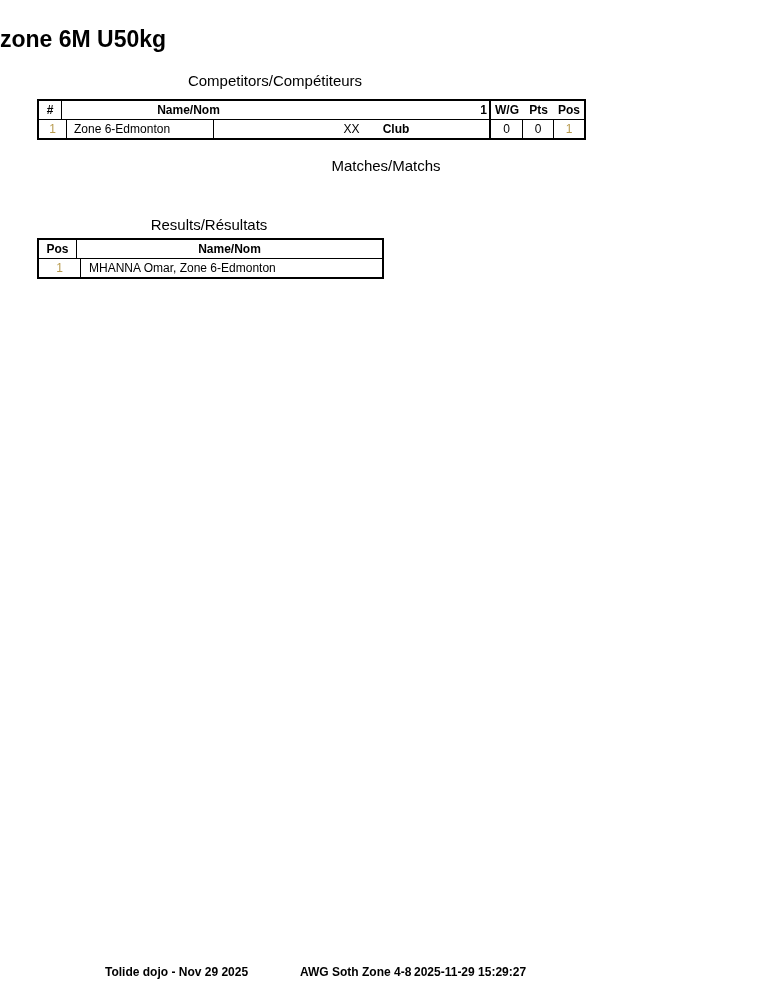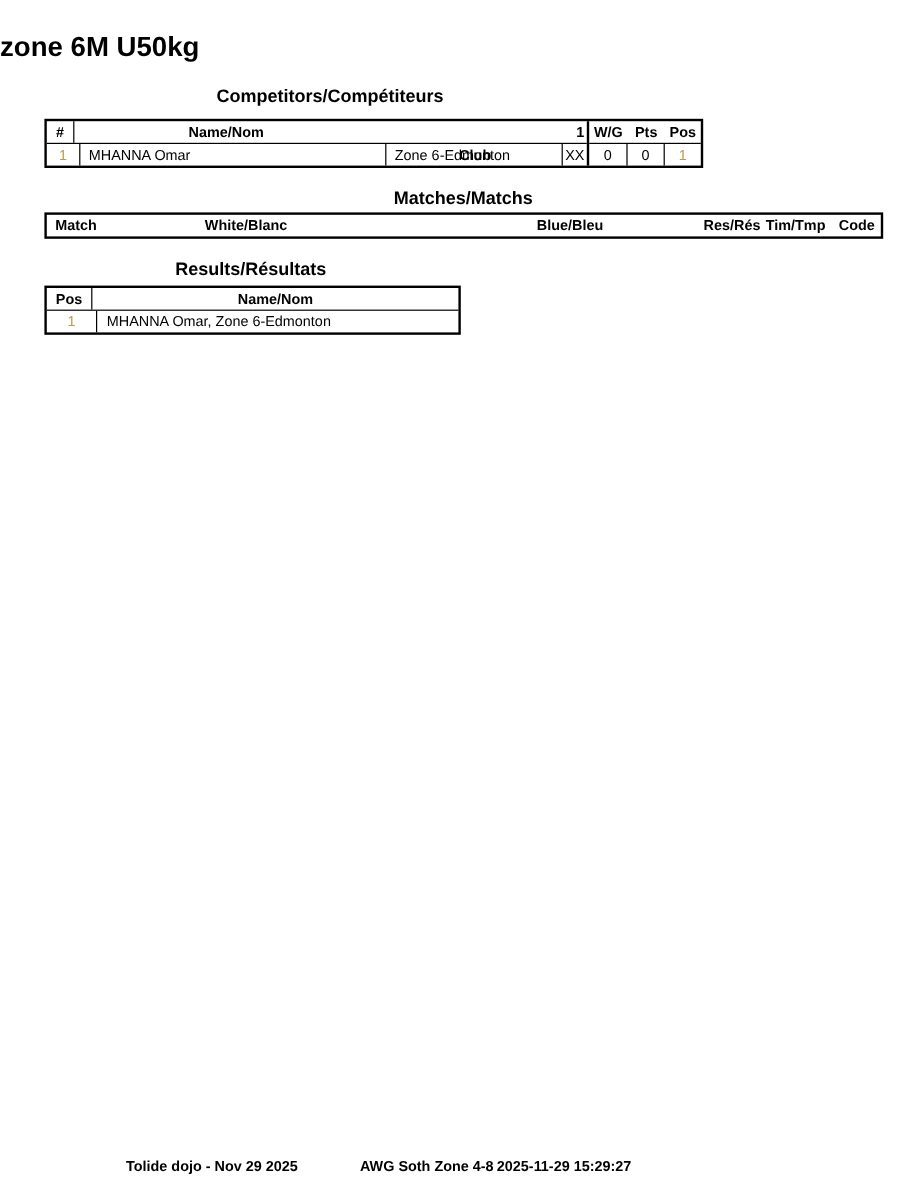--- a/index.html
+++ b/index.html
@@ -5,21 +5,21 @@
   html,body{margin:0;padding:0;background:#fff;}
   .page{
     position:relative;width:765px;height:990px;background:#fff;
     font-family:"Liberation Sans",sans-serif;color:#000;overflow:hidden;
   }
   .doc-title{
     position:absolute;top:26px;left:0;right:0;margin:0;
     text-align:left;font-size:23px;font-weight:bold;
   }
   .sec-title{
-    position:absolute;font-size:15px;font-weight:bold;
+    position:absolute;font-size:15px;font-weight:normal;
     transform:translateX(-50%);white-space:nowrap;
   }
   #t-comp{left:275px;top:72px;}
   #t-match{left:386px;top:157px;}
   #t-res{left:209px;top:216px;}
 
   
   .row{display:flex;height:18px;}
   .hdr{border-bottom:1px solid #000;font-weight:bold;}
   .cell{
@@ -96,49 +96,40 @@
   <div class="comp-table">
     <div class="ct-left">
       <div class="row hdr">
         <div class="cell c-num br">#</div>
         <div class="cell c-name-h ctr">Name/Nom</div>
         <div class="cell c-club-h ctr br">Club</div>
         <div class="cell c-rnd-h ctr">1</div>
       </div>
       <div class="row dat">
         <div class="cell c-num-d ctr tan br">1</div>
-        <div class="cell c-name-d pl br">MHANNA Omar</div>
         <div class="cell c-club-d pl br">Zone 6-Edmonton</div>
         <div class="cell c-rnd-d ctr">XX</div>
       </div>
     </div>
     <div class="ct-right">
       <div class="row hdr">
         <div class="cell w-cell" style="width:32px">W/G</div>
         <div class="cell w-cell">Pts</div>
         <div class="cell w-last">Pos</div>
       </div>
       <div class="row dat">
         <div class="cell w-cell-b">0</div>
         <div class="cell w-cell-b2">0</div>
         <div class="cell w-last tan">1</div>
       </div>
     </div>
   </div>
 
   <div class="sec-title" id="t-match">Matches/Matchs</div>
 
-  <div class="match-table">
-    <span class="mh-match">Match</span>
-    <span class="mh-white">White/Blanc</span>
-    <span class="mh-blue">Blue/Bleu</span>
-    <span class="mh-res">Res/Rés</span>
-    <span class="mh-tim">Tim/Tmp</span>
-    <span class="mh-code">Code</span>
-  </div>
 
   <div class="sec-title" id="t-res">Results/Résultats</div>
 
   <div class="res-table">
     <div class="row hdr">
       <div class="cell r-pos-h br">Pos</div>
       <div class="cell r-name-h">Name/Nom</div>
     </div>
     <div class="row dat">
       <div class="cell r-pos-d tan br">1</div>

